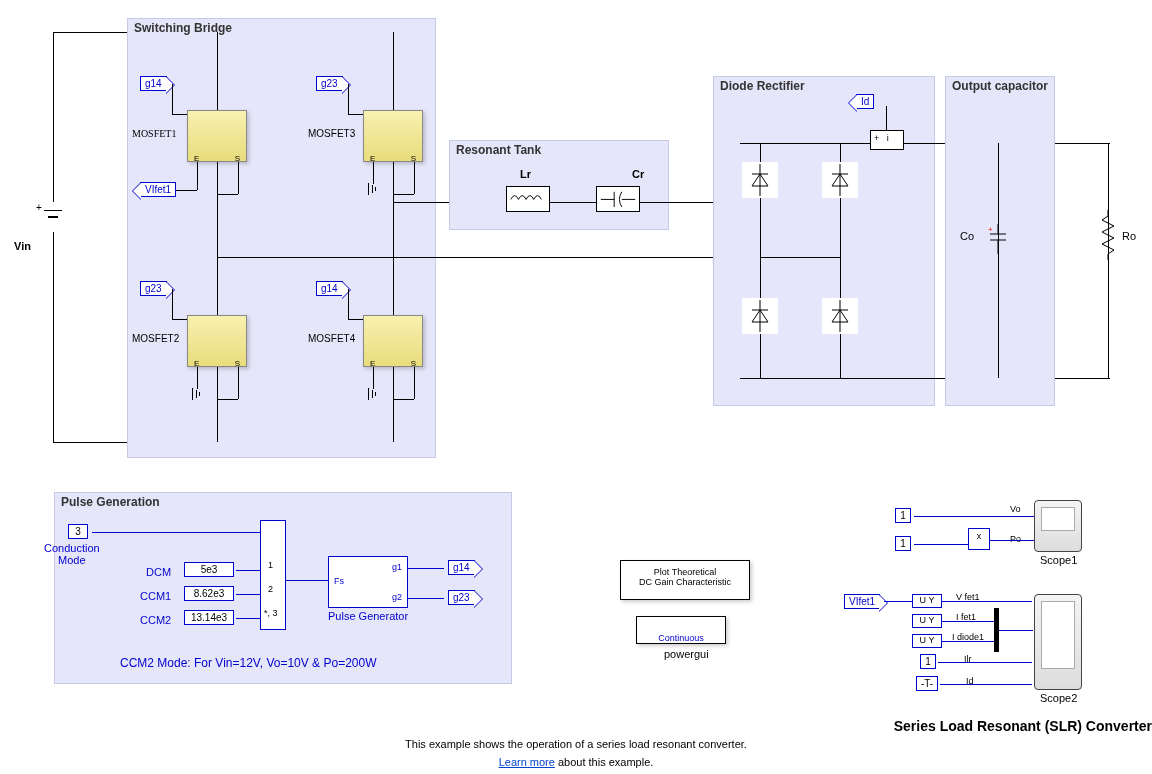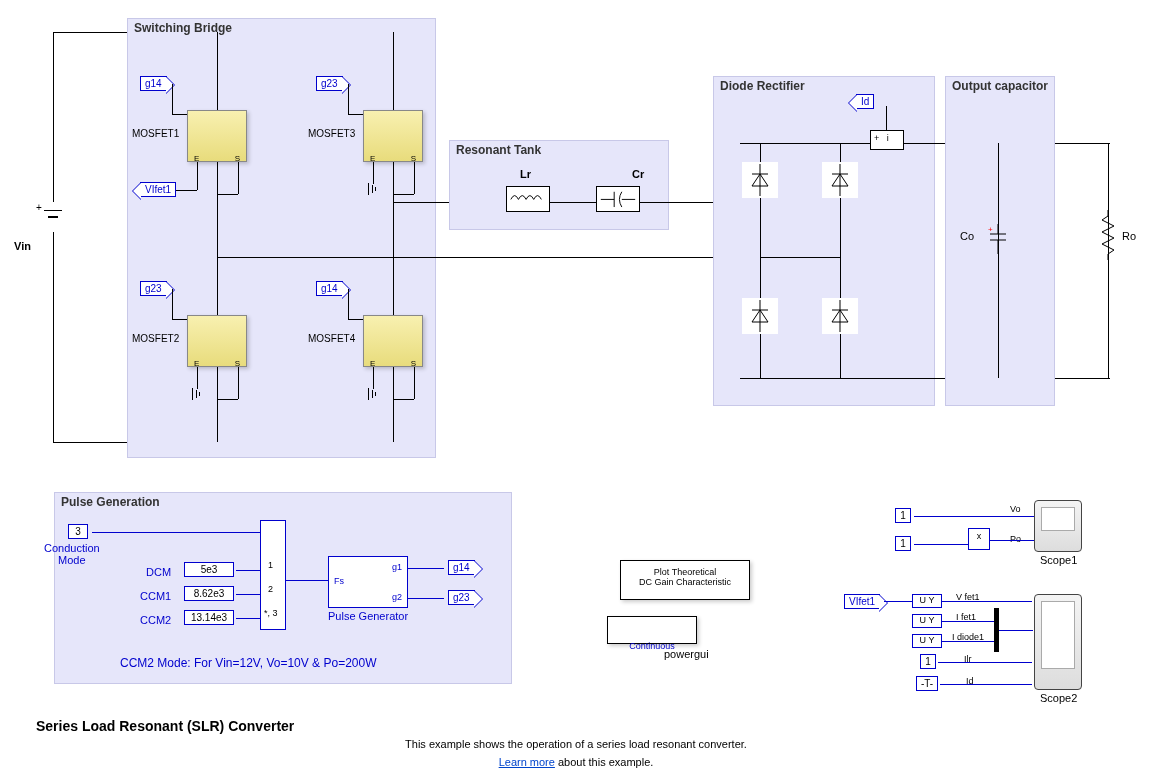--- a/index.html
+++ b/index.html
@@ -115,21 +115,21 @@
   .blueborder { border:1px solid #0000cd; background:#fff; }
   .constbox {
     position:absolute;
     border:1px solid #0000cd;
     background:#fff;
     font-size:10px;
     text-align:center;
     color:#000;
     padding:1px 3px;
   }
-  .title { font-weight:bold; font-size:14px; text-align:left;padding-left:36px;}
+  .title { font-weight:bold; font-size:14px; text-align:right;padding-left:36px;}
   .desc { font-size:11px; text-align:center; }
   .link { color:#0044cc; text-decoration:underline; }
   .scope {
     position:absolute;
     background:linear-gradient(to bottom,#f4f4f4,#ddd);
     border:1px solid #444;
     border-radius:4px;
   }
   .scope-inner{
     position:absolute;
@@ -157,21 +157,21 @@
   <div class="region-title">Switching Bridge</div>
 </div>
 
 <div class="wire v" style="left:217px; top:32px; height:410px;"></div>
 <div class="wire v" style="left:393px; top:32px; height:410px;"></div>
 
 <div class="mosfet" style="left:187px; top:110px;">
   <span class="port-e">E</span>
   <span class="port-s">S</span>
 </div>
-<div class="mosfet-label" style="left:132px; top:128px;">MOSFET1</div>
+<div class="mosfet-label" style="left:132px; top:128px;font-family:Liberation Serif, serif;">MOSFET1</div>
 <div class="tag tag-rightb tag-right" style="left:140px; top:76px;">g14</div>
 <div class="wire v" style="left:172px; top:84px; height:30px;"></div>
 <div class="wire h" style="left:172px; top:114px; width:15px;"></div>
 
 <div class="wire v" style="left:197px; top:162px; height:28px;"></div>
 <div class="wire h" style="left:170px; top:190px; width:27px;"></div>
 <div class="tag tag-left" style="left:140px; top:182px;">VIfet1</div>
 
 <div class="wire v" style="left:238px; top:162px; height:32px;"></div>
 <div class="wire h" style="left:217px; top:194px; width:21px;"></div>
@@ -344,21 +344,21 @@
 <div class="wire h" style="left:408px; top:598px; width:36px; background:#0000cd;"></div>
 <div class="tag tag-rightb tag-right" style="left:448px; top:560px;">g14</div>
 <div class="tag tag-rightb tag-right" style="left:448px; top:590px;">g23</div>
 
 <div class="lbl bluelbl" style="left:120px; top:656px; font-size:12px;">CCM2 Mode: For Vin=12V, Vo=10V &amp; Po=200W</div>
 
 <div class="comp-box" style="left:620px; top:560px; width:130px; height:40px; text-align:center; padding-top:6px; box-shadow:2px 2px 4px rgba(0,0,0,.2);">
   <div class="tiny">Plot Theoretical</div>
   <div class="tiny">DC Gain Characteristic</div>
 </div>
-<div class="comp-box" style="left:607px; top:616px; width:90px; height:28px; text-align:center; padding-top:22px; box-shadow:2px 2px 4px rgba(0,0,0,.2);">
+<div class="comp-box" style="left:636px; top:616px; width:90px; height:28px; text-align:center; padding-top:14px; box-shadow:2px 2px 4px rgba(0,0,0,.2);">
   <span class="tiny bluelbl">Continuous</span>
 </div>
 <div class="lbl" style="left:664px; top:648px;">powergui</div>
 
 <div class="constbox" style="left:895px; top:508px; width:16px;">1</div>
 <div class="constbox" style="left:895px; top:536px; width:16px;">1</div>
 <div class="blueborder" style="position:absolute; left:968px; top:528px; width:22px; height:22px; text-align:center;"><span class="tiny">x</span></div>
 <div class="lbl tiny" style="left:1010px; top:504px;">Vo</div>
 <div class="lbl tiny" style="left:1010px; top:534px;">Po</div>
 <div class="wire h" style="left:914px; top:516px; width:120px; background:#0000cd;"></div>

